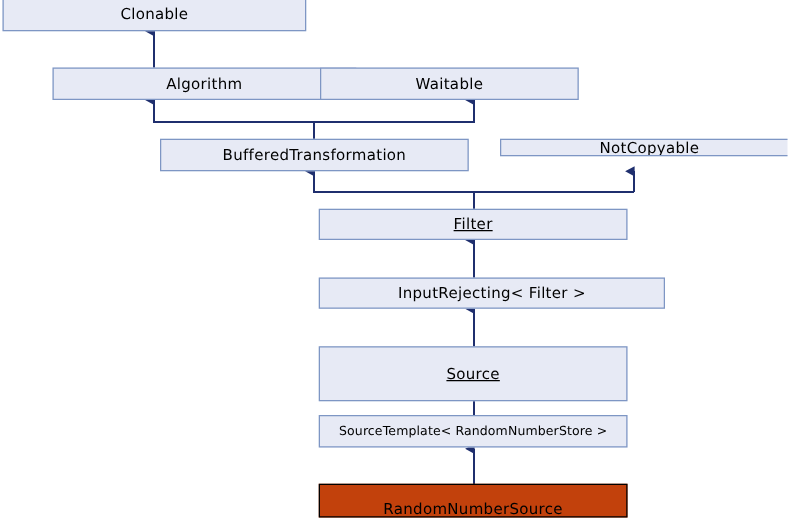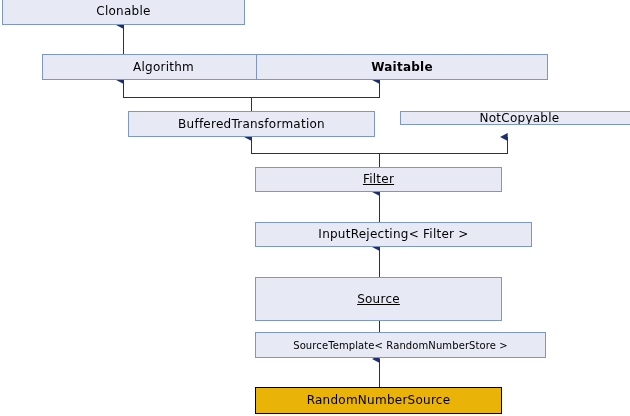--- a/index.html
+++ b/index.html
@@ -36,22 +36,23 @@
   .node .label {
     font-family: "DejaVu Sans", "Liberation Sans", sans-serif;
     font-size: 12px;
     line-height: 11px;
     color: #000000;
     letter-spacing: 0.25px;
     text-align: center;
     display: block;
   }
   .node.current {
-    background: #eab308;
+    background: #c2410c;
     border: 1px solid #000000;
+    align-items: flex-end;
   }
   .node.tight .label {
     font-size: 10px;
     letter-spacing: 0.1px;
   }
   .edges {
     position: absolute;
     left: 0;
     top: 0;
     width: 630px;
@@ -92,21 +93,21 @@
   </svg>
 
   <div class="node" style="left:2px; top:-2px; width:243px; height:27px;">
     <span class="label">Clonable</span>
   </div>
 
   <div class="node" style="left:2px; top:54px; width:243px; height:26px;margin-left:40px;">
     <span class="label">Algorithm</span>
   </div>
 
-  <div class="node" style="left:256px; top:54px; width:292px; height:26px;font-weight:bold;">
+  <div class="node" style="left:256px; top:54px; width:207px; height:26px;">
     <span class="label">Waitable</span>
   </div>
 
   <div class="node" style="left:128px; top:111px; width:247px; height:26px;">
     <span class="label">BufferedTransformation</span>
   </div>
 
   <div class="node" style="left:384px; top:111px; width:239px; height:14px;margin-left:16px;">
     <span class="label">NotCopyable</span>
   </div>
@@ -116,21 +117,21 @@
   </div>
 
   <div class="node" style="left:255px; top:222px; width:277px; height:25px;">
     <span class="label">InputRejecting&lt; Filter &gt;</span>
   </div>
 
   <div class="node" style="left:255px; top:277px; width:247px; height:44px;text-decoration:underline;">
     <span class="label">Source</span>
   </div>
 
-  <div class="node tight" style="left:255px; top:332px; width:291px; height:26px;">
+  <div class="node tight" style="left:255px; top:332px; width:247px; height:26px;">
     <span class="label">SourceTemplate&lt; RandomNumberStore &gt;</span>
   </div>
 
   <div class="node current" style="left:255px; top:387px; width:247px; height:27px;">
     <span class="label">RandomNumberSource</span>
   </div>
 
 </div>
 
 </body></html>

